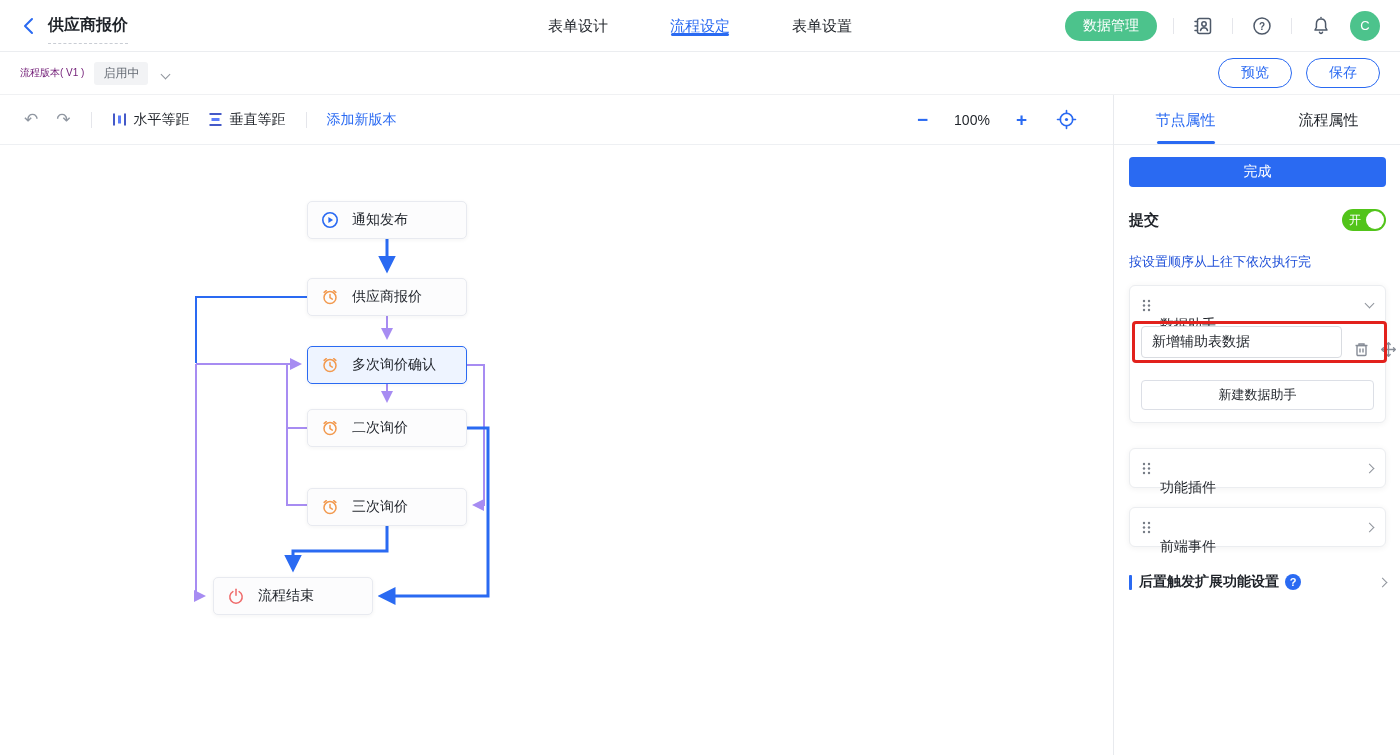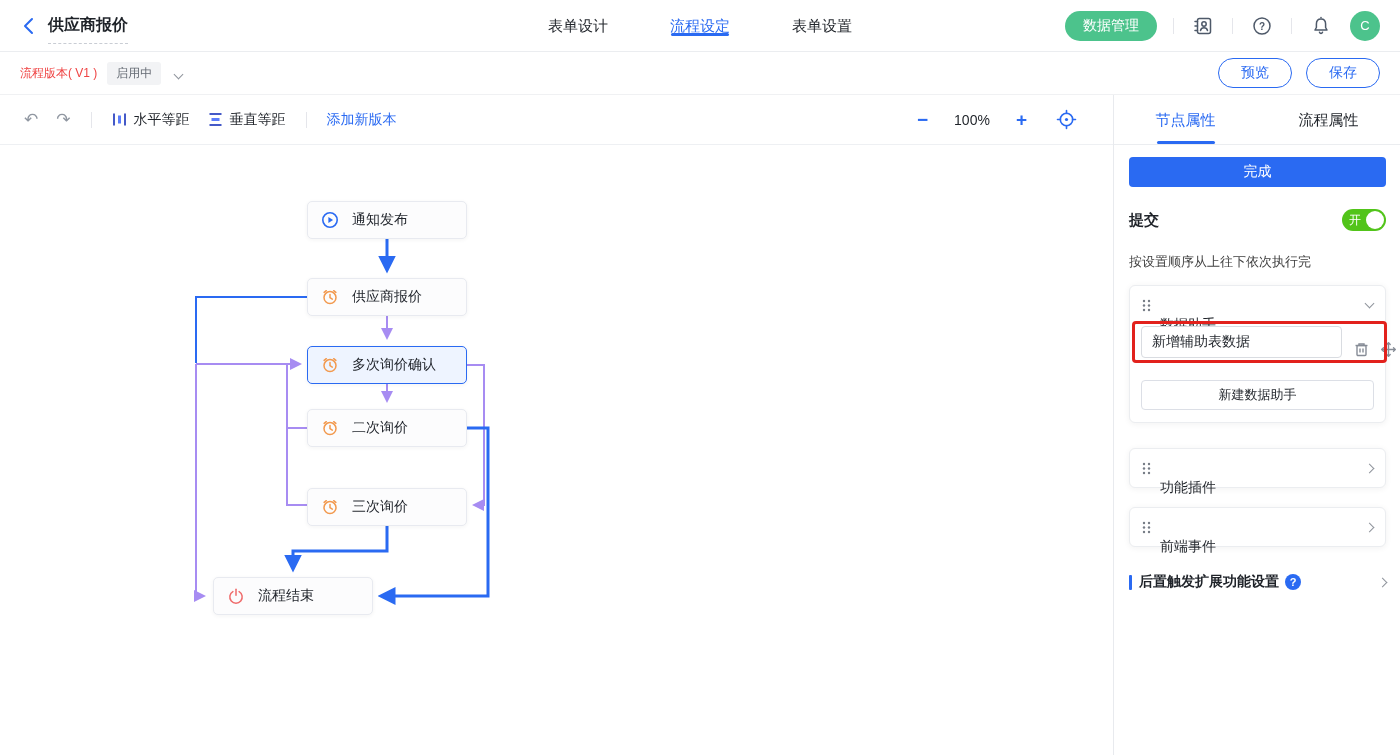--- a/index.html
+++ b/index.html
@@ -15,21 +15,21 @@
   .top-tab.active { color:#2a6af2; }
   .top-tab.active::after { content:""; position:absolute; left:50%; transform:translateX(-50%); bottom:0; width:58px; height:3px; background:#2a6af2; border-radius:2px; }
   .top-right { margin-left:auto; display:flex; align-items:center; gap:16px; }
   .pill-green { height:30px; padding:0 18px; border-radius:15px; background:#4cc38c; color:#fff; font-size:14px; border:none; cursor:pointer; }
   .vdiv { width:1px; height:16px; background:#e5e6eb; }
   .icon-btn { display:flex; align-items:center; justify-content:center; width:26px; height:26px; cursor:pointer; }
   .avatar { width:30px; height:30px; border-radius:50%; background:#4cc38c; color:#fff; font-size:13px; display:flex; align-items:center; justify-content:center; cursor:pointer; }
 
   
   .versionbar { height:43px; display:flex; align-items:center; padding:0 20px; border-bottom:1px solid #f0f1f3; background:#fff; }
-  .version-label { font-size:12px; color:#ef4444; }
+  .version-label { font-size:10px; color:#701a75; }
   .badge { margin-left:10px; background:#f2f3f5; color:#646a73; font-size:12px; padding:3px 9px; border-radius:3px; }
   .chev { display:inline-block; width:7px; height:7px; border-right:1.5px solid #8f949c; border-bottom:1.5px solid #8f949c; }
   .chev.down { transform:rotate(45deg); margin-top:-4px; }
   .chev.right { transform:rotate(-45deg); }
   .version-caret { margin-left:14px; cursor:pointer; }
   .vb-right { margin-left:auto; display:flex; gap:14px; }
   .pill-outline { height:30px; padding:0 22px; border-radius:15px; border:1px solid #2a6af2; color:#2a6af2; background:#fff; font-size:14px; cursor:pointer; }
 
   
   .main { display:flex; height:660px; }
@@ -55,21 +55,21 @@
   .panel-tab { flex:1; text-align:center; line-height:50px; font-size:15px; color:#1f2329; cursor:pointer; position:relative; }
   .panel-tab.active { color:#2a6af2; }
   .panel-tab.active::after { content:""; position:absolute; left:50%; transform:translateX(-50%); bottom:0; width:58px; height:3px; background:#2a6af2; border-radius:2px; }
   .panel-body { padding:12px 14px 0 15px; }
   .btn-done { width:100%; height:30px; background:#2a6af2; border:none; border-radius:4px; color:#fff; font-size:14px; cursor:pointer; }
   .submit-row { margin-top:22px; display:flex; align-items:center; justify-content:space-between; }
   .submit-label { font-size:15px; font-weight:600; color:#1f2329; }
   .toggle { width:44px; height:22px; border-radius:11px; background:#52c41a; position:relative; cursor:pointer; }
   .toggle .t-label { position:absolute; left:7px; top:50%; transform:translateY(-50%); color:#fff; font-size:12px; }
   .toggle .t-knob { position:absolute; right:2px; top:2px; width:18px; height:18px; border-radius:50%; background:#fff; }
-  .order-note { margin-top:22px; font-size:13px; color:#404040; }
+  .order-note { margin-top:22px; font-size:13px; color:#1d4ed8; }
   .card { margin-top:14px; border:1px solid #ebedf0; border-radius:6px; box-shadow:0 1px 6px rgba(31,35,41,.06); background:#fff; }
   .card-head { height:38px; display:flex; align-items:center; padding:0 12px; gap:9px; cursor:pointer; }
   .card-head .label { font-size:14px; color:#1f2329; flex:1;margin-top:40px; }
   .card-inner { padding:0 11px 12px 11px; }
   .helper-row { position:relative; display:flex; align-items:flex-end; margin-top:2px; }
   .helper-input { width:201px; height:32px; border:1px solid #d9dce1; border-radius:4px; padding:0 10px; font-size:14px; color:#1f2329; outline:none; font-family:inherit; }
   .row-icons { display:flex; align-items:center; gap:10px; margin-left:11px; }
   .red-highlight { position:absolute; left:-9px; right:-13px; top:-5px; bottom:-5px; border:3px solid #e2211c; border-radius:4px; pointer-events:none; z-index:5; }
   .btn-new-helper { margin-top:22px; width:100%; height:30px; background:#fff; border:1px solid #dcdfe6; border-radius:4px; font-size:13px; color:#1f2329; cursor:pointer; }
   .post-row { margin-top:26px; display:flex; align-items:center; cursor:pointer; }

